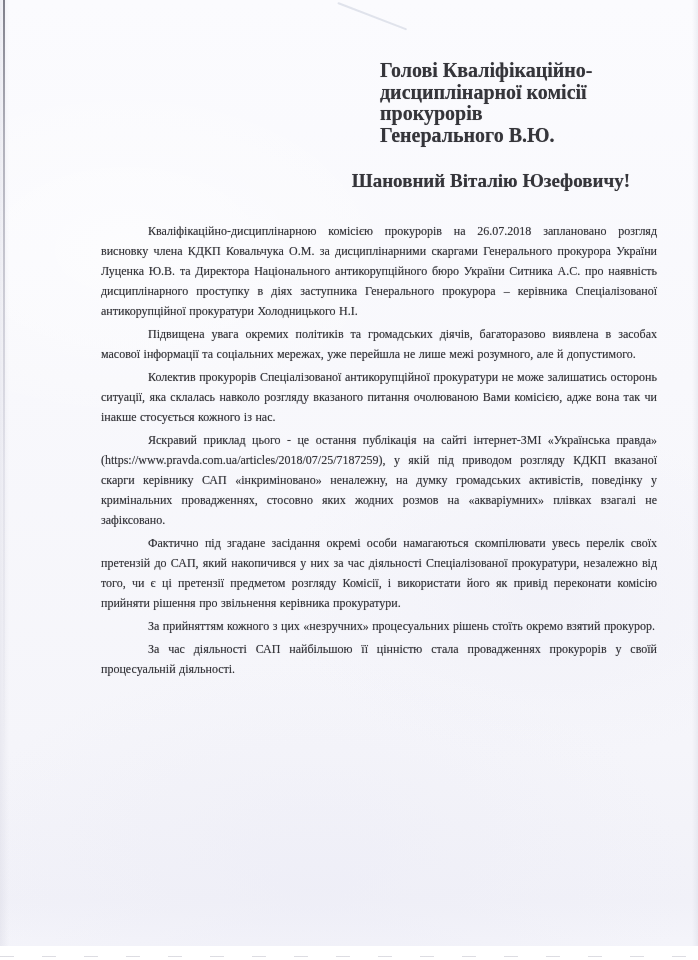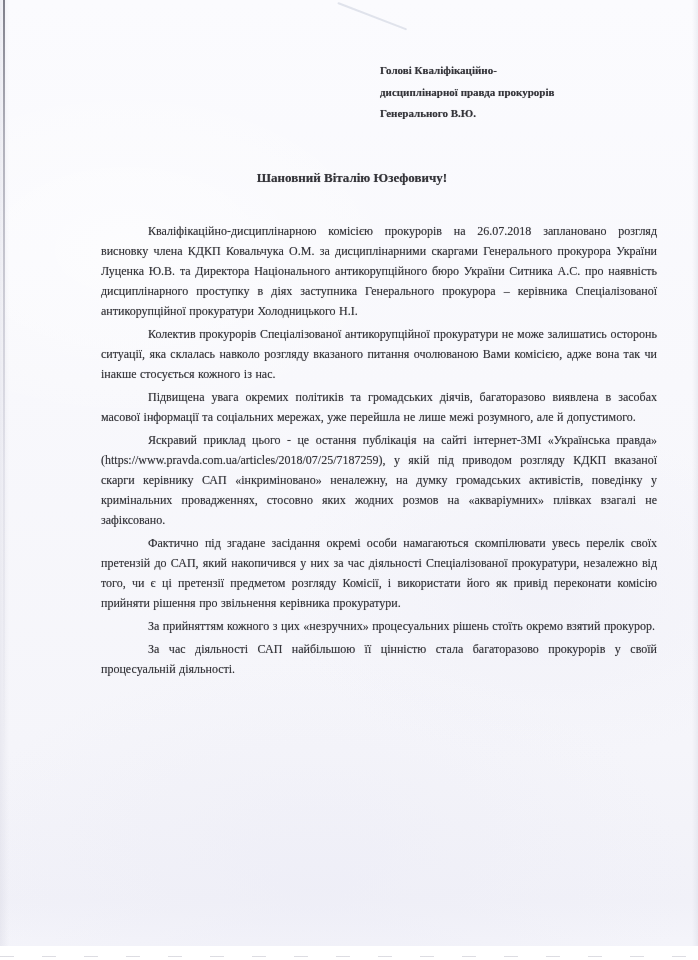--- a/index.html
+++ b/index.html
@@ -68,33 +68,33 @@
     left: 0; bottom: 3px;
     width: 698px; height: 1px;
     background: repeating-linear-gradient(90deg,
       rgba(165,165,180,0.38) 0 14px,
       rgba(255,255,255,0) 14px 42px);
   }
   .recipient {
     position: absolute;
     left: 380px; top: 60px;
     width: 290px;
-    font-size: 11px;
+    font-size: 20px;
     font-weight: bold;
     line-height: 21.5px;
     color: var(--ink, #35353a);
     text-shadow: 0 0 0.7px rgba(53,53,58,0.55);
   }
   .salutation {
     position: absolute;
     left: 101px; top: 170px;
     width: 556px;
     transform: translateX(-27px);
-    text-align: center;
-    font-size: 13px;
+    text-align: right;
+    font-size: 19px;
     font-weight: bold;
     color: var(--ink, #35353a);
     text-shadow: 0 0 0.7px rgba(53,53,58,0.55);
   }
   .body-text {
     position: absolute;
     left: 101px; top: 221px;
     width: 556px;
     color: var(--ink, #35353a);
     text-shadow: 0 0 0.7px rgba(53,53,58,0.5);
@@ -112,32 +112,32 @@
 <body>
 
 <div class="scan">
   <div class="edge-left-soft"></div>
   <div class="edge-left"></div>
   <div class="edge-right-soft"></div>
   <div class="scratch"></div>
 
   <div class="recipient">
     <div>Голові Кваліфікаційно-</div>
-    <div>дисциплінарної правда прокурорів</div>
+    <div>дисциплінарної комісії прокурорів</div>
     <div>Генерального В.Ю.</div>
   </div>
 
   <div class="salutation">Шановний Віталію Юзефовичу!</div>
 
   <div class="body-text">
       <p>Кваліфікаційно-дисциплінарною комісією прокурорів на 26.07.2018 заплановано розгляд висновку члена КДКП Ковальчука О.М. за дисциплінарними скаргами Генерального прокурора України Луценка Ю.В. та Директора Національного антикорупційного бюро України Ситника А.С. про наявність дисциплінарного проступку в діях заступника Генерального прокурора – керівника Спеціалізованої антикорупційної прокуратури Холодницького Н.І.</p>
+      <p>Підвищена увага окремих політиків та громадських діячів, багаторазово виявлена в засобах масової інформації та соціальних мережах, уже перейшла не лише межі розумного, але й допустимого.</p>
       <p>Колектив прокурорів Спеціалізованої антикорупційної прокуратури не може залишатись осторонь ситуації, яка склалась навколо розгляду вказаного питання очолюваною Вами комісією, адже вона так чи інакше стосується кожного із нас.</p>
-      <p>Підвищена увага окремих політиків та громадських діячів, багаторазово виявлена в засобах масової інформації та соціальних мережах, уже перейшла не лише межі розумного, але й допустимого.</p>
       <p>Яскравий приклад цього - це остання публікація на сайті інтернет-ЗМІ «Українська правда» (https://www.pravda.com.ua/articles/2018/07/25/7187259), у якій під приводом розгляду КДКП вказаної скарги керівнику САП «інкриміновано» неналежну, на думку громадських активістів, поведінку у кримінальних провадженнях, стосовно яких жодних розмов на «акваріумних» плівках взагалі не зафіксовано.</p>
       <p>Фактично під згадане засідання окремі особи намагаються скомпілювати увесь перелік своїх претензій до САП, який накопичився у них за час діяльності Спеціалізованої прокуратури, незалежно від того, чи є ці претензії предметом розгляду Комісії, і використати його як привід переконати комісію прийняти рішення про звільнення керівника прокуратури.</p>
       <p>За прийняттям кожного з цих «незручних» процесуальних рішень стоїть окремо взятий прокурор.</p>
-      <p>За час діяльності САП найбільшою її цінністю стала багаторазово прокурорів у своїй процесуальній діяльності.</p>
+      <p>За час діяльності САП найбільшою її цінністю стала провадженнях прокурорів у своїй процесуальній діяльності.</p>
     </div>
 
   <div class="bottom-strip">
     <div class="bottom-dashes"></div>
   </div>
 </div>
 
 </body></html>

